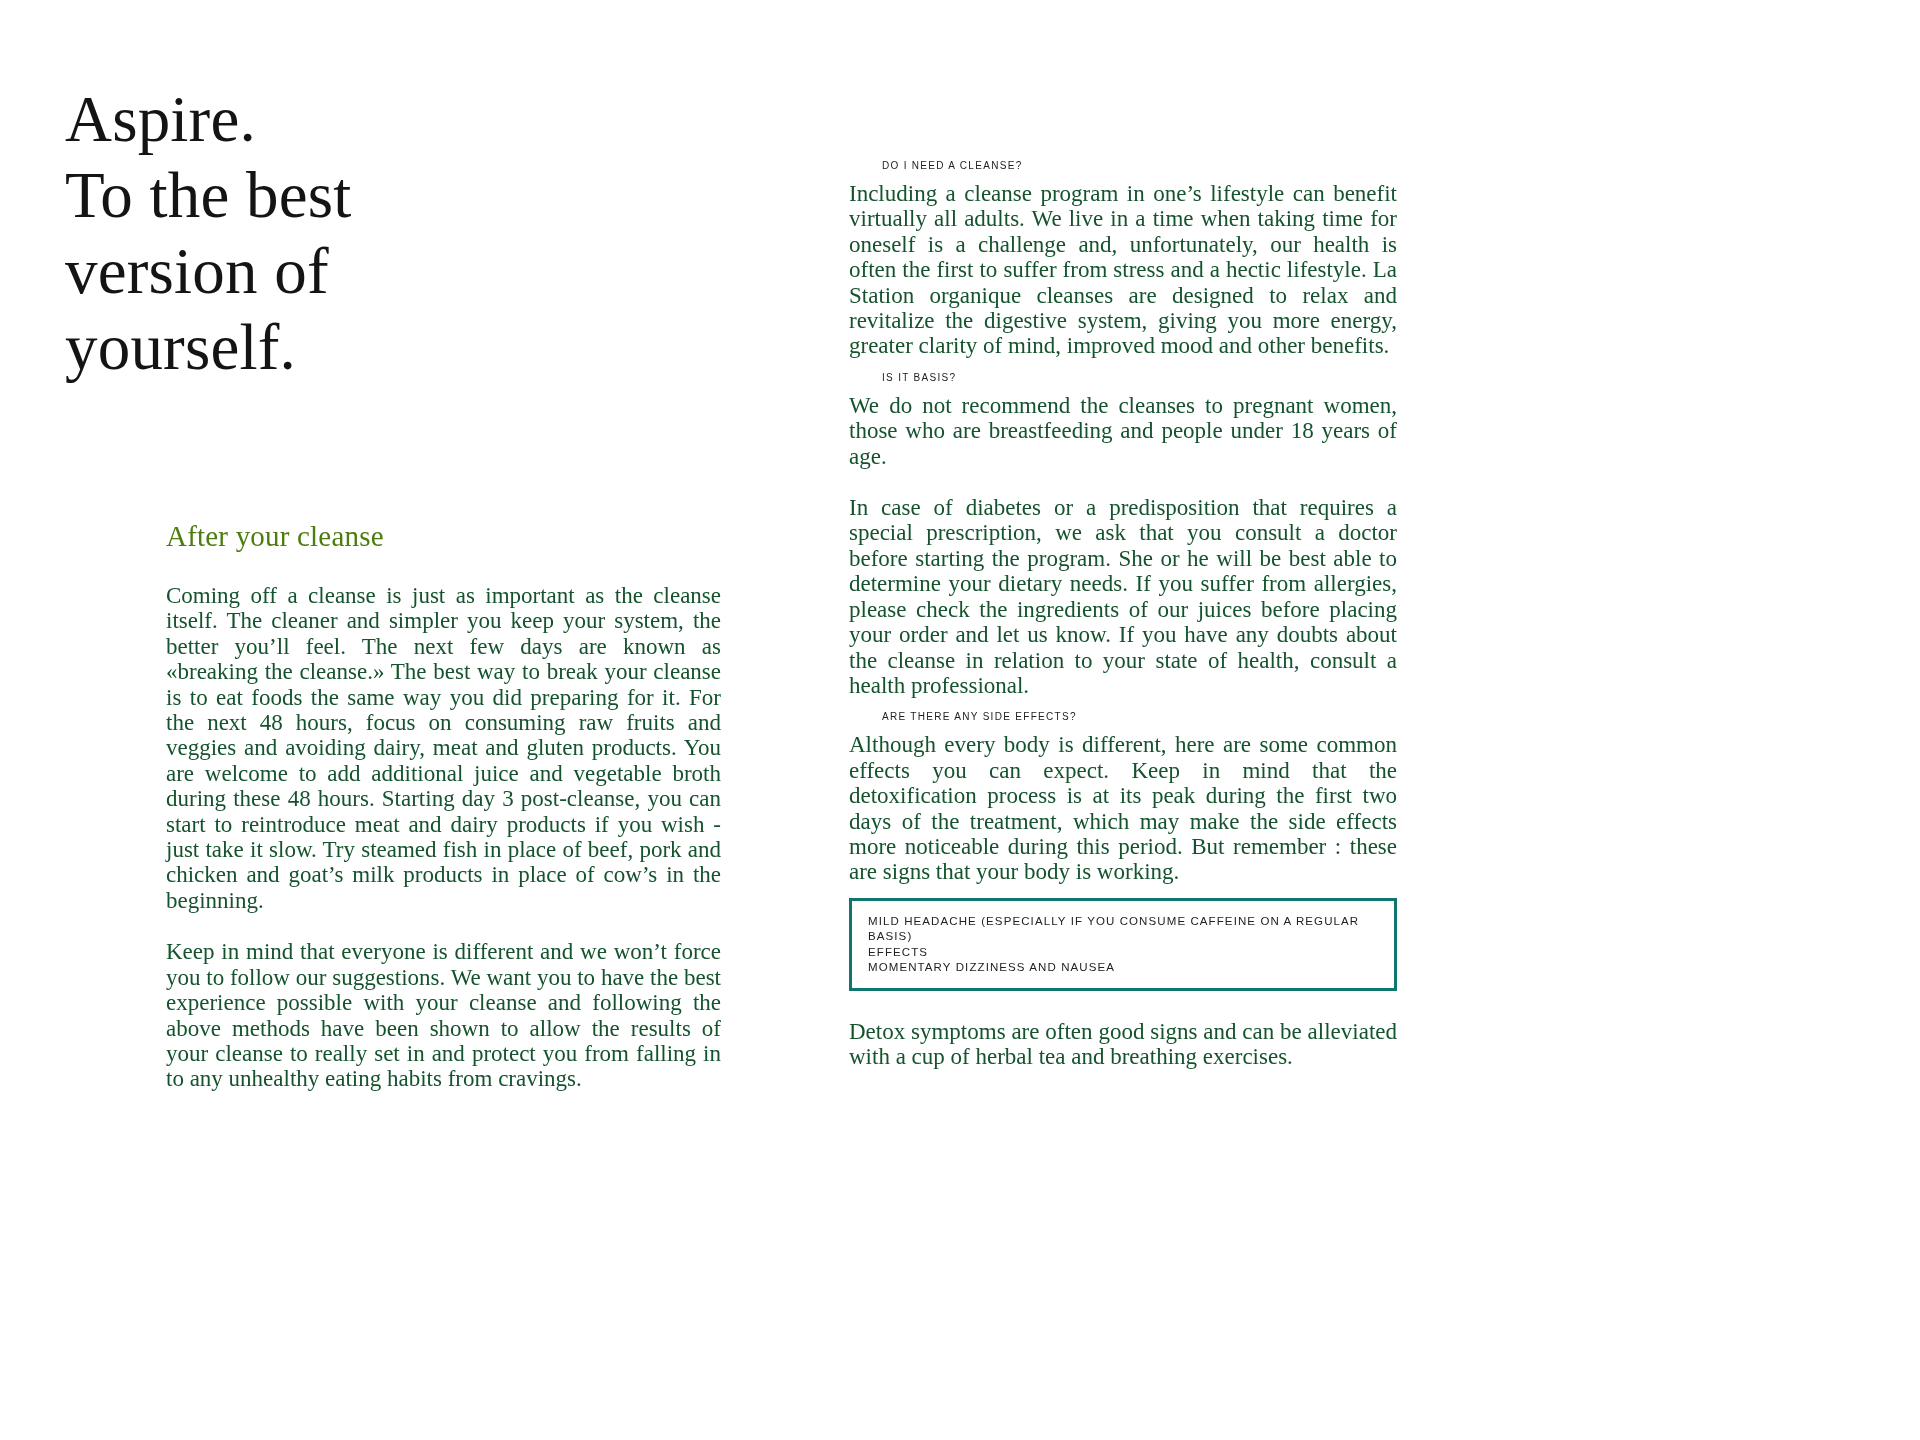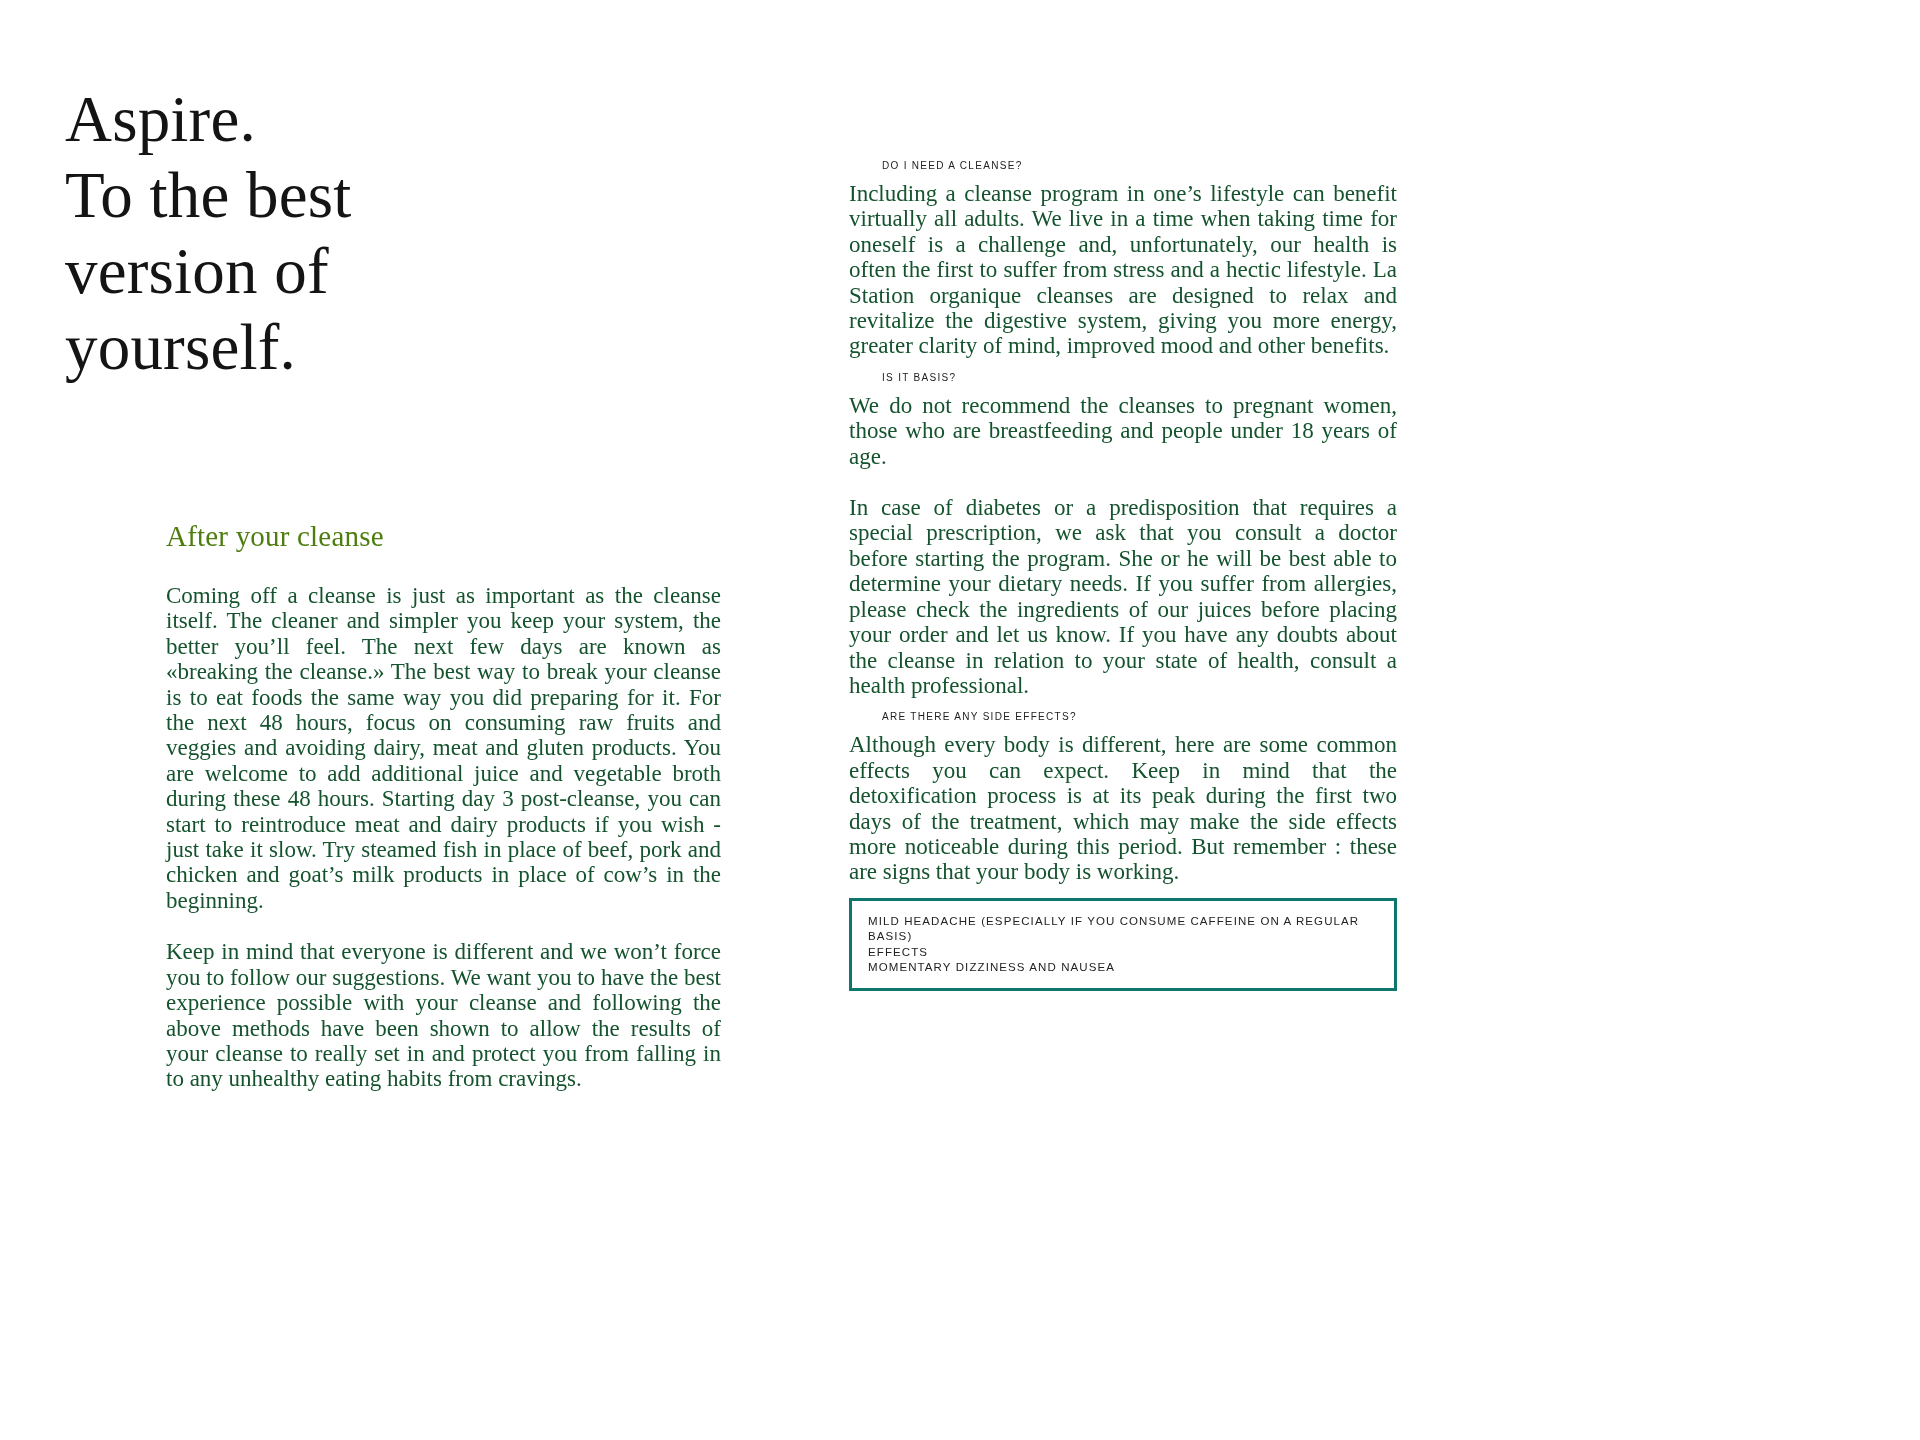--- a/index.html
+++ b/index.html
@@ -128,15 +128,16 @@
       <div class="faq-question">ARE THERE ANY SIDE EFFECTS?</div>
       <p class="body-p">Although every body is different, here are some common effects you can expect. Keep in mind that the detoxification process is at its peak during the first two days of the treatment, which may make the side effects more noticeable during this period. But remember : these are signs that your body is working.</p>
     </div>
 
     <div class="side-effects-box">
       <div class="side-effect-line">MILD HEADACHE (ESPECIALLY IF YOU CONSUME CAFFEINE ON A REGULAR BASIS)</div>
       <div class="side-effect-line">EFFECTS</div>
       <div class="side-effect-line">MOMENTARY DIZZINESS AND NAUSEA</div>
     </div>
 
+    <p class="body-p">Detox symptoms are often good signs and can be alleviated with a cup of herbal tea and breathing exercises.</p>
   </div>
 
 </div>
 
 </body></html>

